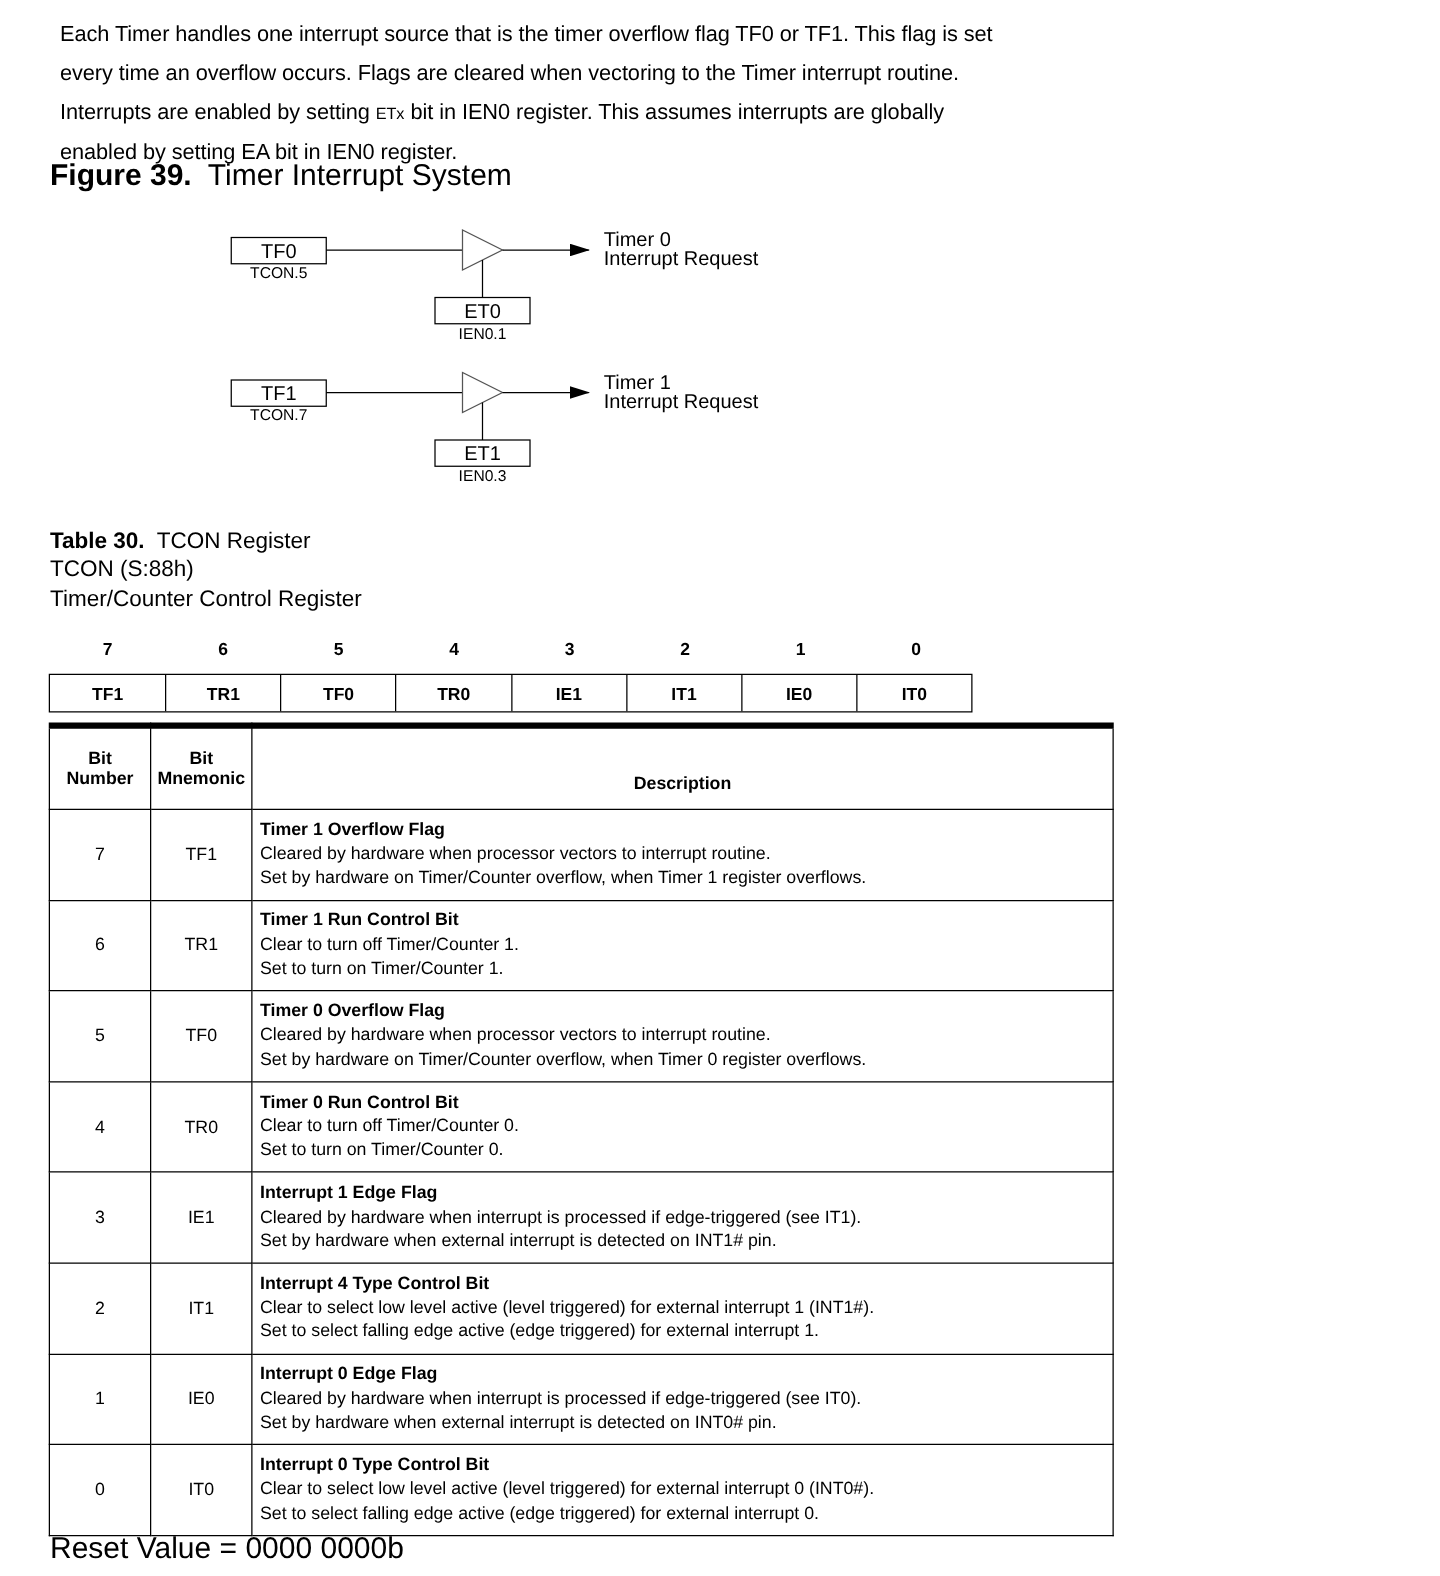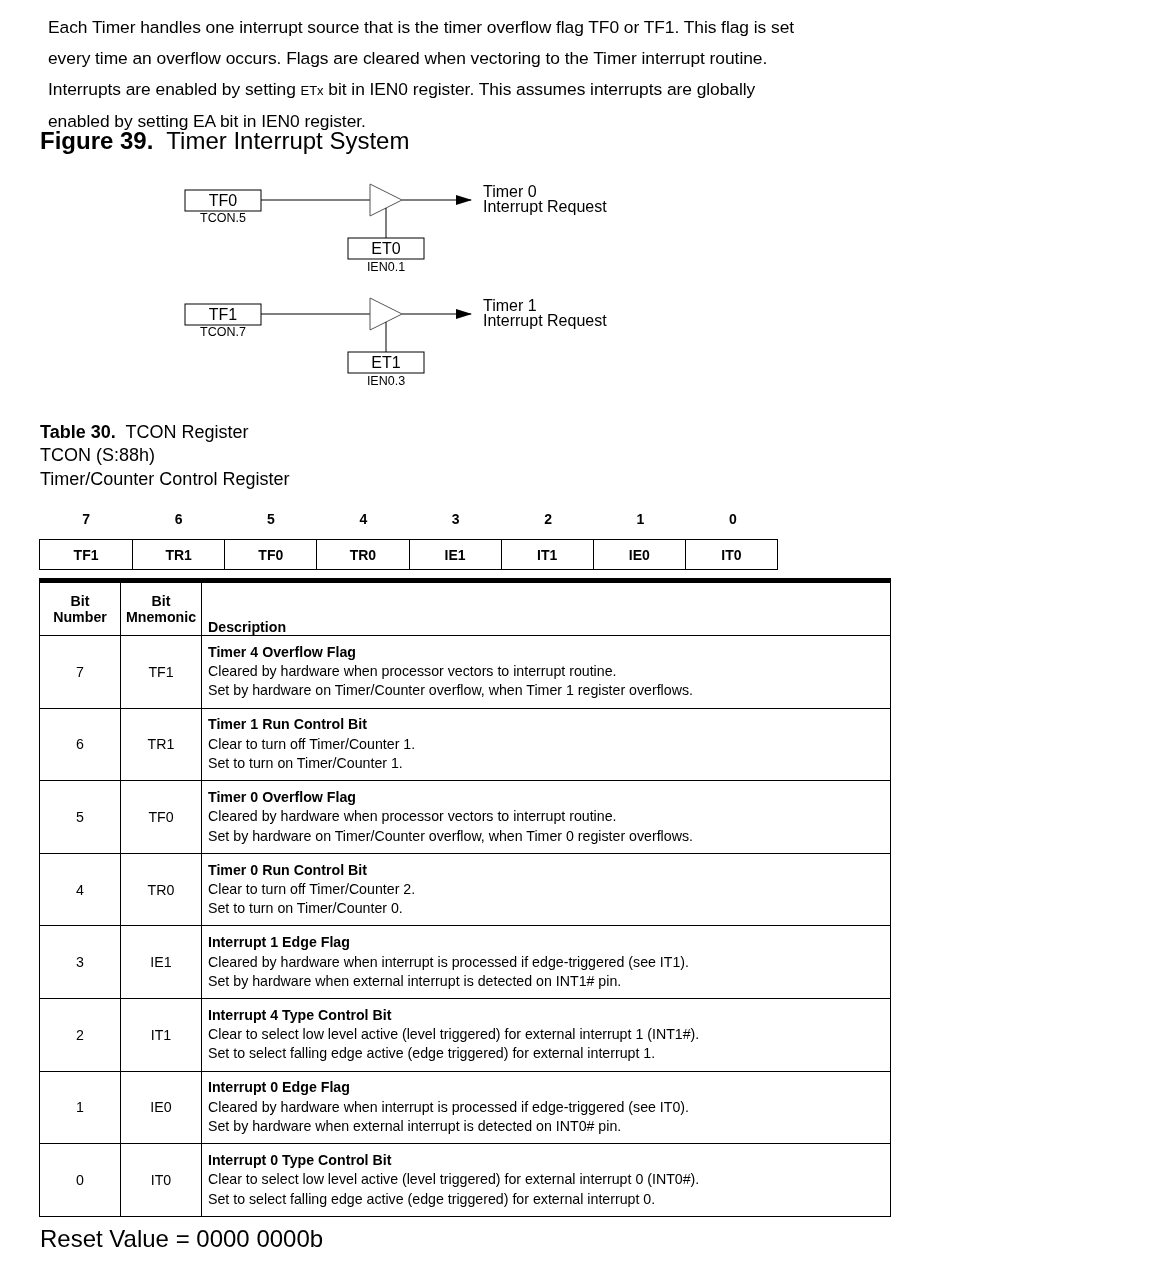--- a/index.html
+++ b/index.html
@@ -14,21 +14,21 @@
   .bits-head { position: absolute; left: 40px; top: 511px; width: 739px; display: grid; grid-template-columns: repeat(8, 1fr); font-weight: bold; font-size: 14px; text-align: center; }
   .bits-row { position: absolute; left: 39px; top: 539px; width: 739px; height: 31px; display: grid; grid-template-columns: repeat(8, 1fr); border: 1px solid #000; box-sizing: border-box; font-weight: bold; font-size: 14px; }
   .bits-row div { display: flex; align-items: center; justify-content: center; border-left: 1px solid #000; }
   .bits-row div:first-child { border-left: none; }
   table.desc { position: absolute; left: 39px; top: 578px; width: 852px; border-collapse: collapse; font-size: 14.2px; }
   table.desc { border-top: 5px solid #000; }
   table.desc td, table.desc th { border: 1px solid #000; padding: 0 6px; vertical-align: middle; }
   table.desc th { font-weight: bold; height: 52px; }
   table.desc th.c1, table.desc td.c1 { width: 80px; text-align: center; padding: 0; }
   table.desc th.c2, table.desc td.c2 { width: 80px; text-align: center; padding: 0; }
-  table.desc th.c3 { text-align: left; vertical-align: bottom; padding-bottom: 0; }
+  table.desc th.c3 { text-align: center; vertical-align: bottom; padding-bottom: 12px; }
   table.desc td.c3 { line-height: 19.3px; padding-top: 6px; padding-bottom: 6px; }
   table.desc tr.row { height: 72.6px; }
   .d-title { font-weight: bold; }
   .reset { position: absolute; left: 40px; top: 1225px; font-size: 24px; }
 </style>
 </head>
 <body>
 
 <p class="intro" style="margin:0"><span>Each Timer handles one interrupt source that is the timer overflow flag TF0 or TF1. This flag is set every time an overflow occurs. Flags are cleared when vectoring to the Timer interrupt routine. Interrupts are enabled by setting </span><span class="small">ETx</span><span> bit in IEN0 register. This assumes interrupts are globally enabled by setting EA bit in IEN0 register.</span></p>
 
@@ -111,21 +111,21 @@
           <div>Mnemonic</div>
         </th>
       <th class="c3">Description</th>
     </tr>
   </thead>
   <tbody id="rows">
       <tr class="row">
         <td class="c1">7</td>
         <td class="c2">TF1</td>
         <td class="c3">
-          <div class="d-title">Timer 4 Overflow Flag</div>
+          <div class="d-title">Timer 1 Overflow Flag</div>
           <div>Cleared by hardware when processor vectors to interrupt routine.</div>
           <div>Set by hardware on Timer/Counter overflow, when Timer 1 register overflows.</div>
         </td>
       </tr>
       <tr class="row">
         <td class="c1">6</td>
         <td class="c2">TR1</td>
         <td class="c3">
           <div class="d-title">Timer 1 Run Control Bit</div>
           <div>Clear to turn off Timer/Counter 1.</div>
@@ -139,21 +139,21 @@
           <div class="d-title">Timer 0 Overflow Flag</div>
           <div>Cleared by hardware when processor vectors to interrupt routine.</div>
           <div>Set by hardware on Timer/Counter overflow, when Timer 0 register overflows.</div>
         </td>
       </tr>
       <tr class="row">
         <td class="c1">4</td>
         <td class="c2">TR0</td>
         <td class="c3">
           <div class="d-title">Timer 0 Run Control Bit</div>
-          <div>Clear to turn off Timer/Counter 2.</div>
+          <div>Clear to turn off Timer/Counter 0.</div>
           <div>Set to turn on Timer/Counter 0.</div>
         </td>
       </tr>
       <tr class="row">
         <td class="c1">3</td>
         <td class="c2">IE1</td>
         <td class="c3">
           <div class="d-title">Interrupt 1 Edge Flag</div>
           <div>Cleared by hardware when interrupt is processed if edge-triggered (see IT1).</div>
           <div>Set by hardware when external interrupt is detected on INT1# pin.</div>

